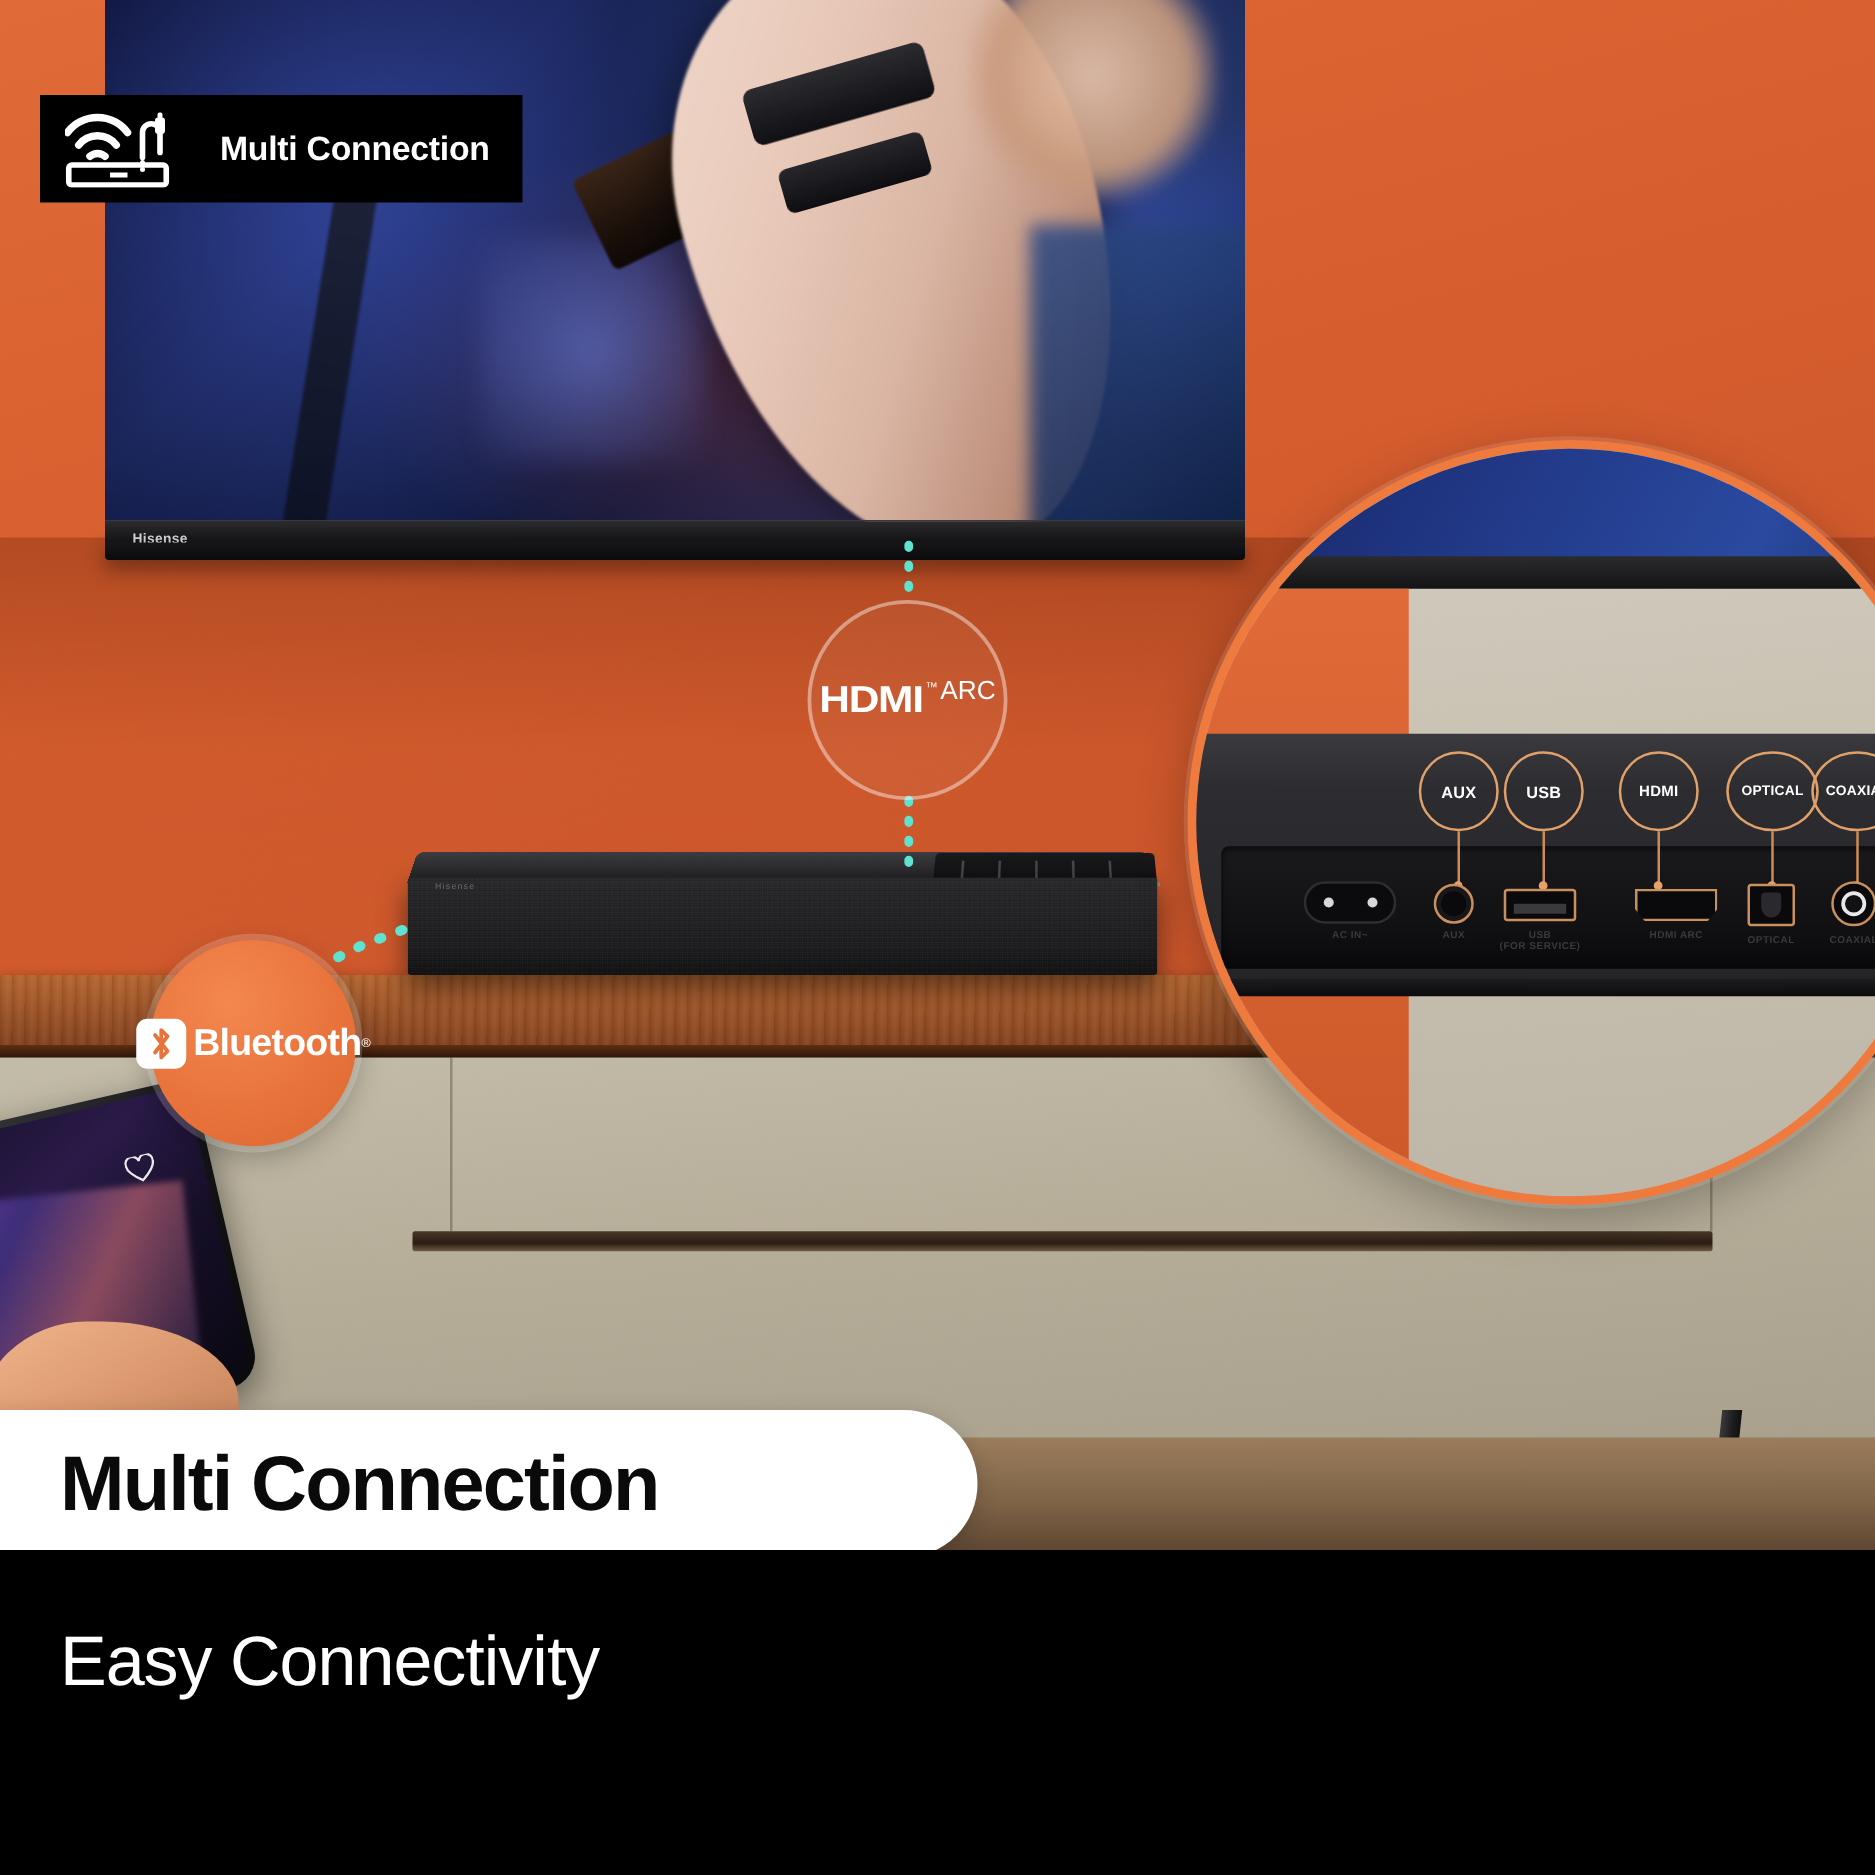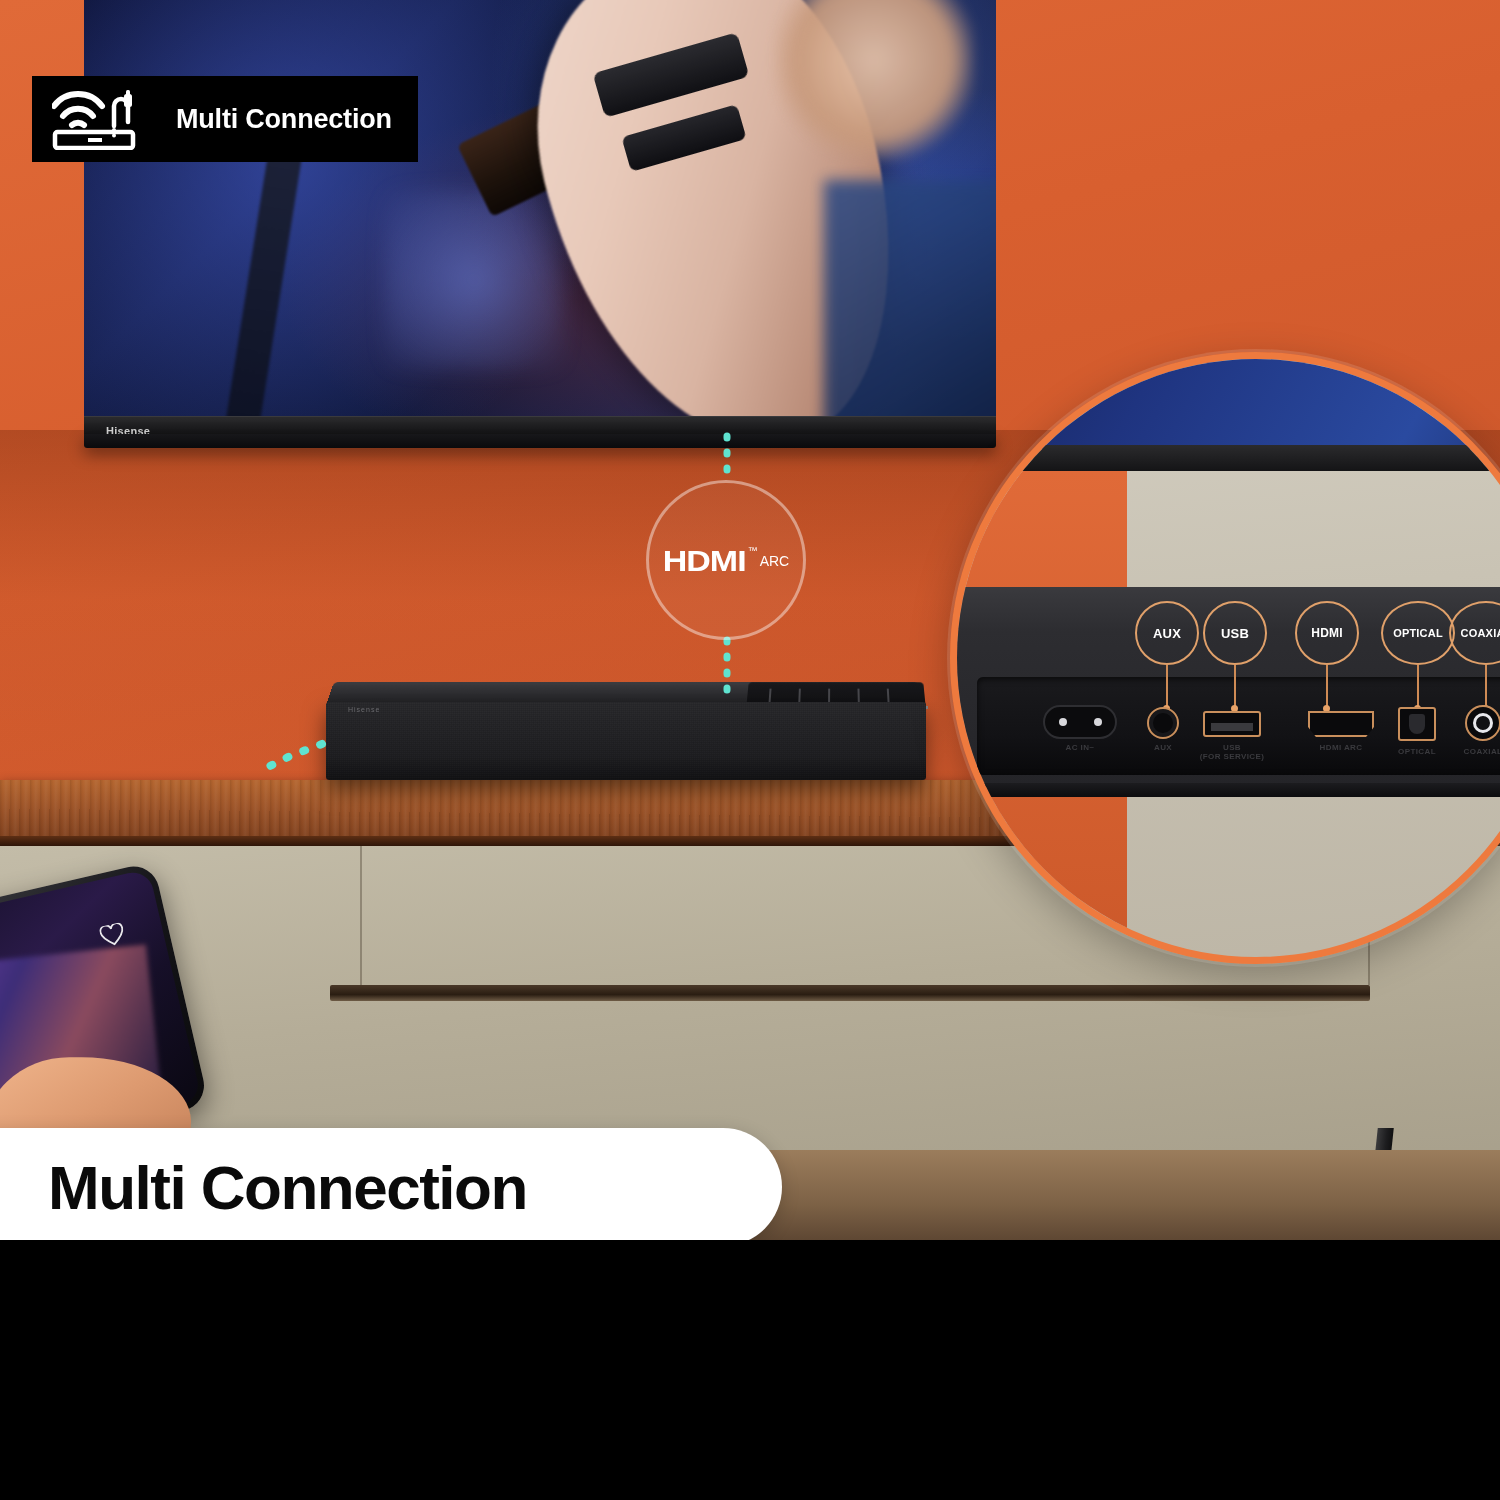--- a/index.html
+++ b/index.html
@@ -173,21 +173,21 @@
     background:rgba(255,255,255,0.04);
     display:flex; align-items:center; justify-content:center;
   }
   .hdmi-logo { display:flex; align-items:flex-start; gap:2px; color:#fff; }
   .hdmi-word {
     font-weight:bold; font-size:34px; letter-spacing:-1px;
     font-family:"Liberation Sans", sans-serif;
     transform:scaleY(0.88);
   }
   .hdmi-tm { font-size:10px; margin-top:4px; }
-  .hdmi-arc { font-size:14px; margin-top:12px; letter-spacing:0px; }
+  .hdmi-arc { font-size:21px; margin-top:0; letter-spacing:0px; }
 
   
   .bt-badge {
     position:absolute; left:120px; top:752px; width:165px; height:165px;
     border-radius:50%;
     background:radial-gradient(circle at 38% 30%, #f3884f 0%, #e8743c 55%, #dd6531 100%);
     box-shadow:0 0 0 5px rgba(255,255,255,0.18), 0 8px 24px rgba(0,0,0,0.28);
     display:flex; align-items:center; justify-content:center; gap:6px;
   }
   .bt-mark {
@@ -418,20 +418,30 @@
           <div class="phone-img"></div>
 
           <svg class="phone-heart" width="24" height="22" viewBox="0 0 24 22">
             <path d="M12 20 C4 14 1 9.5 1 6.4 A5.4 5.4 0 0 1 12 4.4 A5.4 5.4 0 0 1 23 6.4 C23 9.5 20 14 12 20 Z" fill="none" stroke="#fff" stroke-width="1.8"></path>
           </svg>
         </div>
       </div>
       <div class="phone-hand"></div>
     </div>
 
+    <div class="bt-badge">
+      <div class="bt-mark">
+        <svg width="22" height="30" viewBox="0 0 22 30">
+          <path d="M6 8 L16 21 L11 26 L11 4 L16 9 L6 22" fill="none" stroke="#e8743c" stroke-width="3" stroke-linecap="round" stroke-linejoin="round"></path>
+        </svg>
+      </div>
+      <div>
+        <span class="bt-text">Bluetooth</span><span class="bt-reg">®</span>
+      </div>
+    </div>
 
     <div class="mag">
       <div class="mag-top-tv"></div>
       <div class="mag-tv-bezel"></div>
       <div class="mag-wall"></div>
       <div class="mag-shelf"></div>
       <div class="mag-bar"></div>
       <div class="mag-recess"></div>
       <div class="mag-bar-bottom"></div>
 
@@ -526,14 +536,15 @@
       </svg>
       <div class="top-badge-label">Multi Connection</div>
     </div>
 
   </div>
 
   <div class="pill">
     <div class="pill-text">Multi Connection</div>
   </div>
   <div class="black-band"></div>
+  <div class="sub-text">Easy Connectivity</div>
 
 </div>
 
 </body></html>

